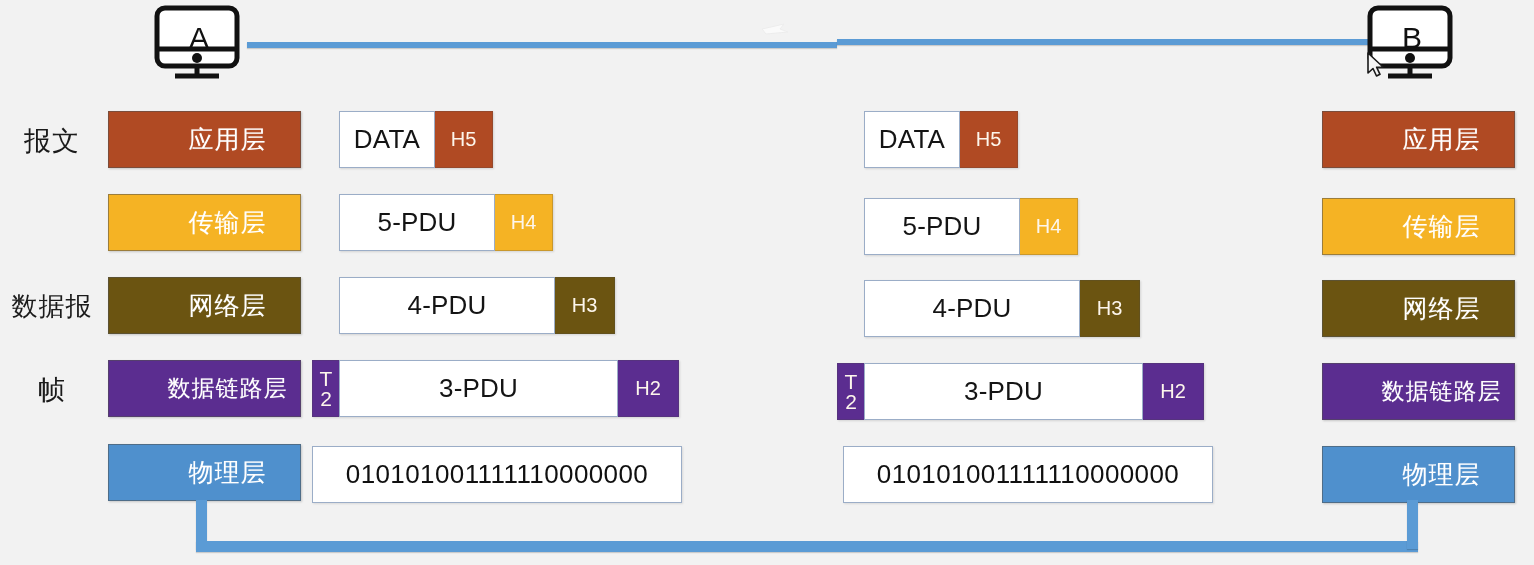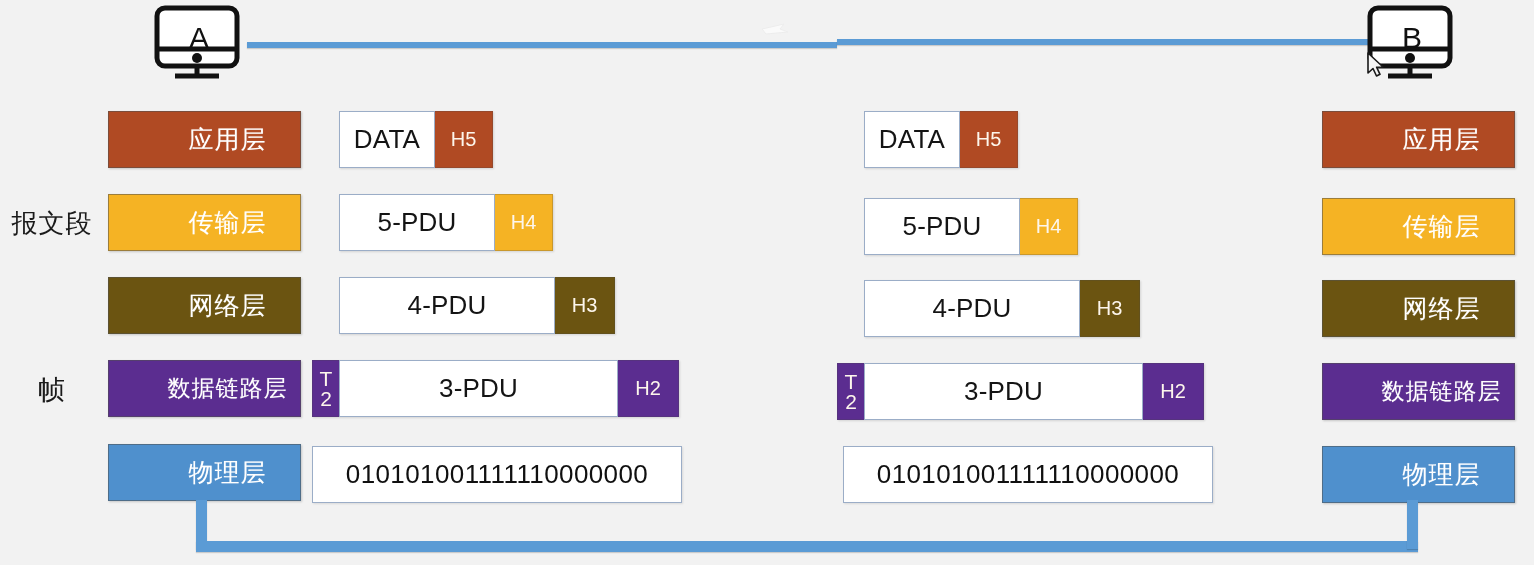--- a/index.html
+++ b/index.html
@@ -145,21 +145,22 @@
   </div>
   <div class="abs" style="left:1366px;top:21px;width:92px;text-align:center;font-size:30px;color:#101010;
               font-family:'Liberation Sans',sans-serif;">B</div>
 
   <div class="cursor" style="left:1366px;top:52px;width:20px;height:28px;">
     <svg width="20" height="28" viewBox="0 0 20 28">
       <path d="M2 1 L2 21 L7 16.5 L10.5 24 L14 22.3 L10.6 15.2 L17 15 Z" fill="#f4f4f4" stroke="#1a1a1a" stroke-width="1.6" stroke-linejoin="round"></path>
     </svg>
   </div>
 
-  <div class="rowlabel" style="left:2px;top:206px;font-size:26px;">报文段</div>
+  <div class="rowlabel" style="left:2px;top:123px;">报文</div>
+  <div class="rowlabel" style="left:2px;top:289px;font-size:26px;">数据报</div>
   <div class="rowlabel" style="left:2px;top:372px;">帧</div>
 
   <div class="layerbox" style="left:108px;top:111px;width:193px;height:57px;background:#b04a23;">应用层</div>
   <div class="layerbox" style="left:108px;top:194px;width:193px;height:57px;background:#f5b324;">传输层</div>
   <div class="layerbox" style="left:108px;top:277px;width:193px;height:57px;background:#6b5411;">网络层</div>
   <div class="layerbox" style="left:108px;top:360px;width:193px;height:57px;background:#5b2d90;font-size:23px;">数据链路层</div>
   <div class="layerbox" style="left:108px;top:444px;width:193px;height:57px;background:#4f90cd;">物理层</div>
 
   <div class="pdu" style="left:339px;top:111px;width:154px;height:57px;">
     <div class="body">DATA</div>

